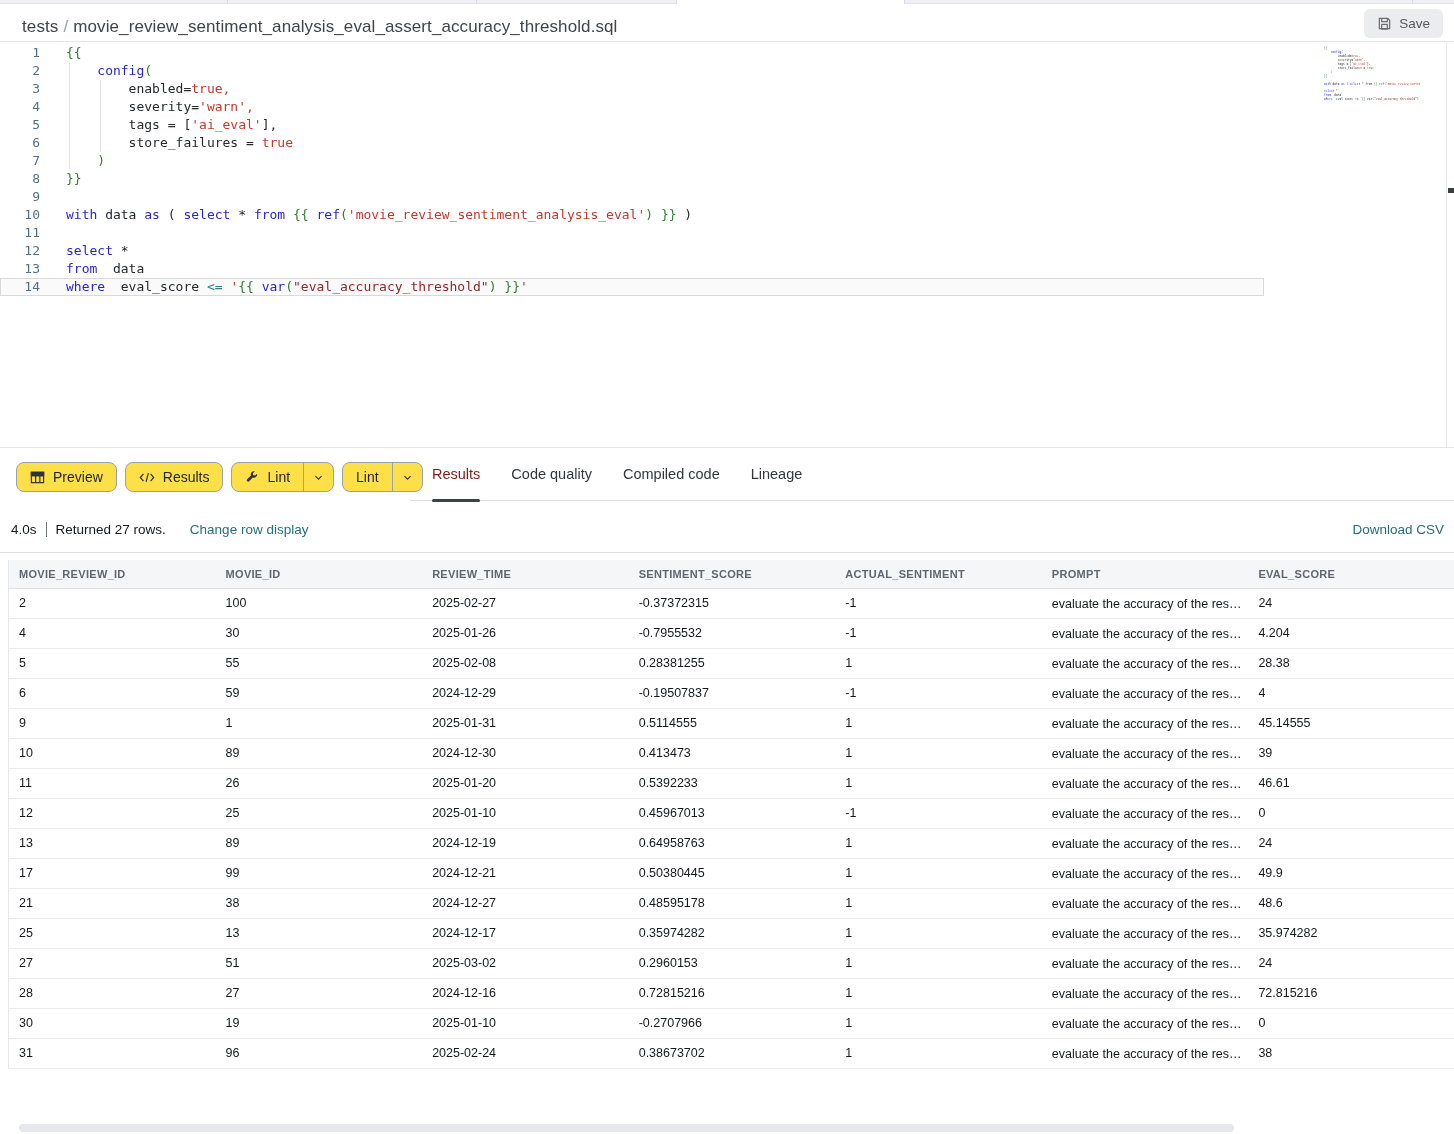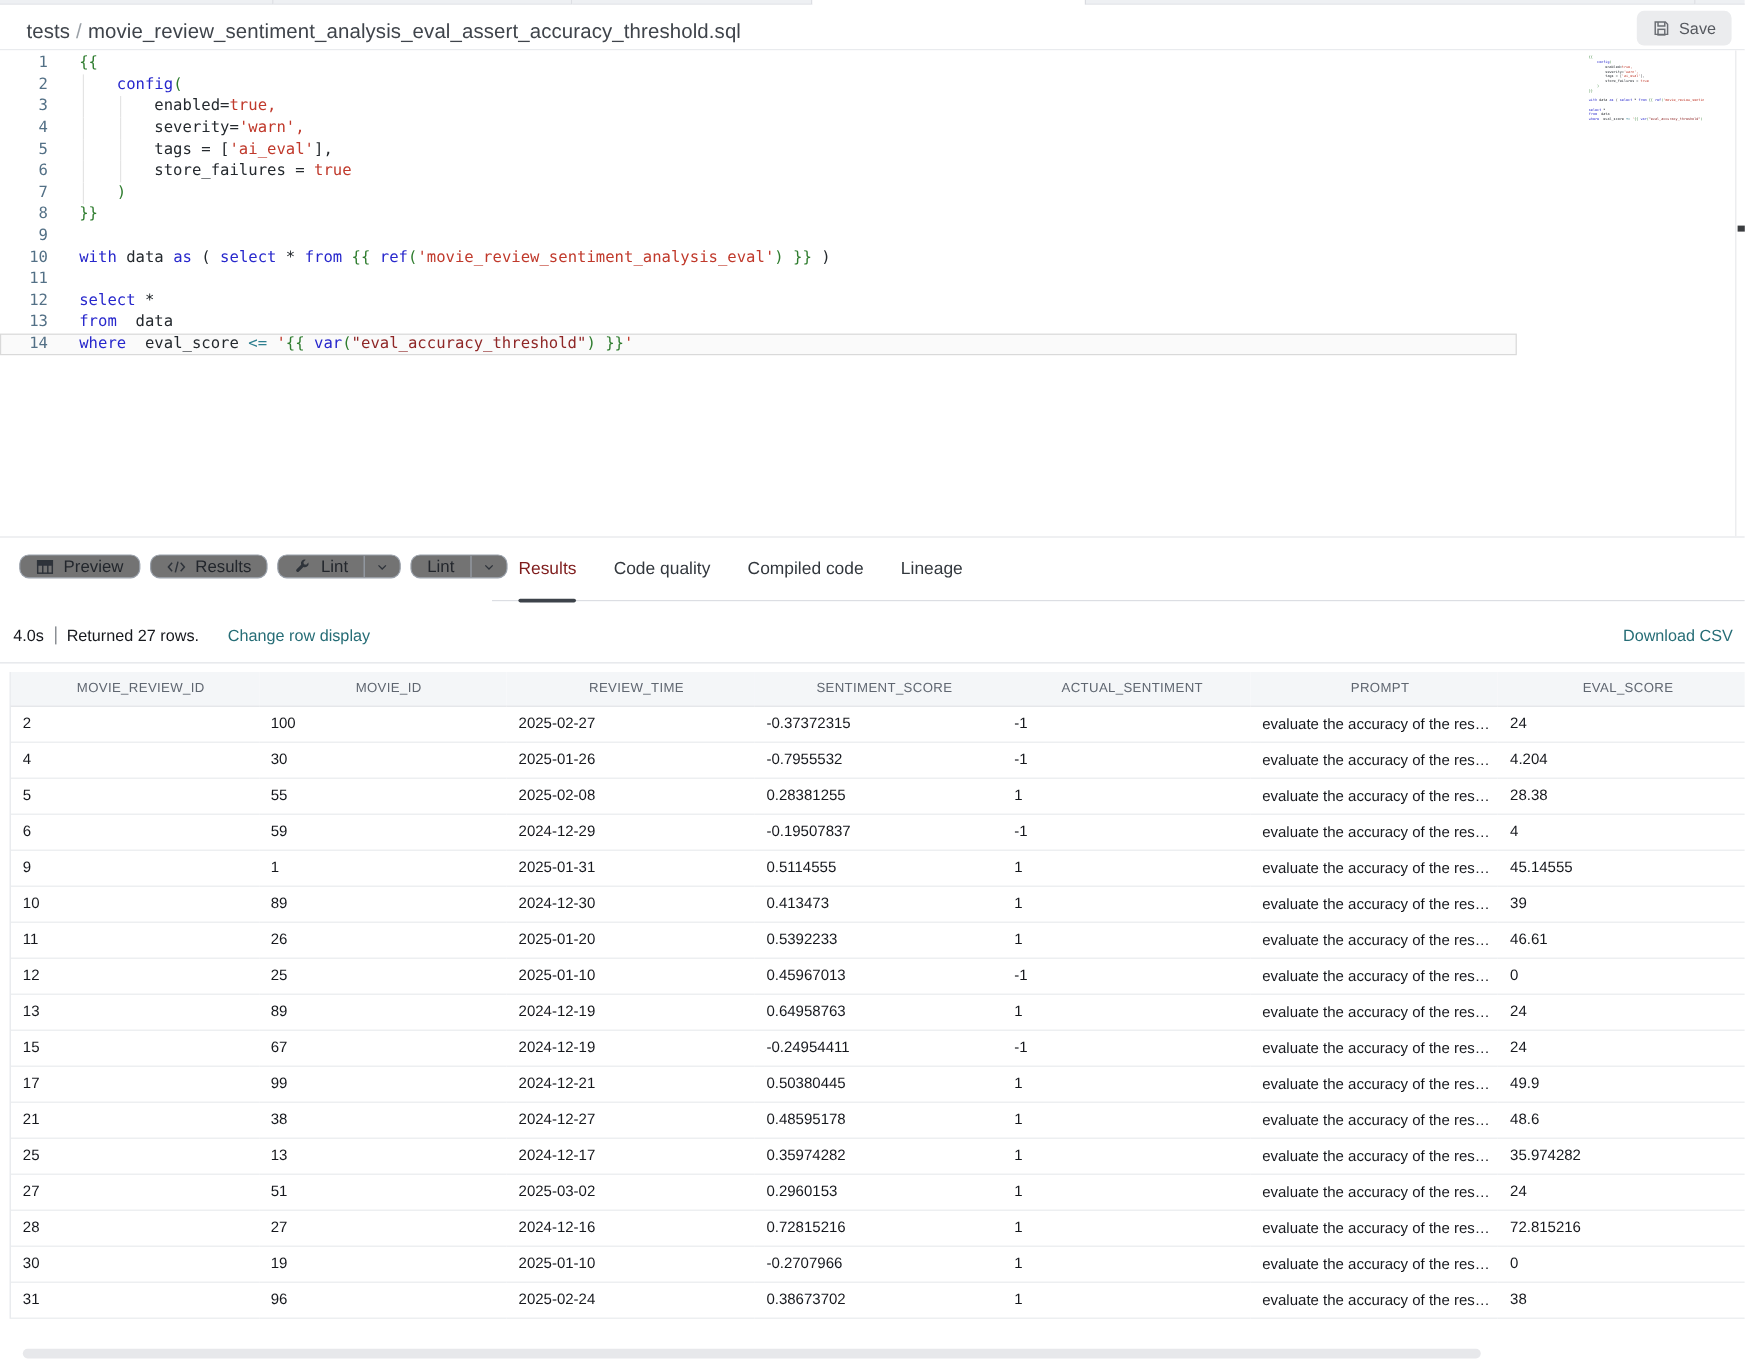--- a/index.html
+++ b/index.html
@@ -38,21 +38,21 @@
   .minimap { position:absolute; top:4px; right:34px; width:96px; height:396px; overflow:hidden; }
   #minimap-inner { transform:scale(0.22); transform-origin:top left; width:1300px; }
   #minimap-inner .line { padding-left:0; }
   #minimap-inner .line.current { background:none; outline:none; }
   .scroll-gutter { position:absolute; top:0; right:7px; width:1px; height:405px; background:#e8e9ec; }
   .scroll-dash { position:absolute; top:146px; left:2px; width:7px; height:5px; background:#3b3d40; }
 
   
   .toolbar { position:absolute; top:447px; left:0; width:1454px; height:60px; background:#fff; border-top:1px solid #e4e6ea; }
   .btns { position:absolute; left:16px; top:14px; display:flex; gap:8px; }
-  .tbtn { display:flex; align-items:stretch; height:20px; border:1px solid #9aa1ab; border-radius:8px; background:#737373; overflow:hidden;justify-content:flex-end; }
+  .tbtn { display:flex; align-items:stretch; height:30px; border:1px solid #9aa1ab; border-radius:8px; background:#fde047; overflow:hidden;justify-content:flex-end; }
   .tbtn .main { display:flex; align-items:center; gap:8px; padding:0 13px; font-size:14px; color:#22262c; cursor:pointer; }
   .tbtn .chev { display:flex; align-items:center; padding:0 9px; border-left:1px solid #9aa1ab; cursor:pointer; color:#3d4147; }
   .tbtn svg { display:block; color:#2e333a; }
   .tabs-wrap { position:absolute; left:410px; right:0; top:0; height:53px; border-bottom:1px solid #dcdee3; }
   #result-tabs { display:flex; gap:31px; margin-left:22px; height:100%; align-items:center; }
   .rtab { position:relative; font-size:14.5px; color:#32373d; height:100%; display:flex; align-items:center; cursor:pointer; }
   .rtab.active { color:#7f1d1d; font-weight:500; }
   .rtab.active::after { content:""; position:absolute; left:0; right:0; bottom:-2px; height:3px; background:#3d434a; border-radius:2px; }
 
   
@@ -61,22 +61,22 @@
   .vdiv { width:1px; height:15px; background:#6f747b; }
   .lnk { color:#266d76; cursor:pointer; text-decoration:none; font-size:13.5px; }
   .status-left .lnk { margin-left:15px; }
   .dl { position:absolute; right:10px; top:15px; }
 
   
   .grid { position:absolute; top:553px; left:0; width:1454px; height:581px; overflow:hidden; background:#fff; }
   .grid-inner { position:absolute; top:7px; left:8px; width:1446px; border-left:1px solid #e4e6ea; }
   table { border-collapse:collapse; table-layout:fixed; width:1446px; }
   col { width:206.5px; }
-  thead th { height:28px; background:#f4f6f8; border-bottom:1px solid #dfe1e5; font-size:11px; font-weight:400;
-             color:#5f6670; text-align:center; padding-left:10px; letter-spacing:.3px; }
+  thead th { height:28px; background:#f4f6f8; border-bottom:1px solid #dfe1e5; font-size:11px; font-weight:700;
+             color:#5f6670; text-align:left; padding-left:10px; letter-spacing:.3px; }
   tbody td { height:30px; border-bottom:1px solid #e9ebee; font-size:12.5px; color:#16181d; padding-left:10px; white-space:nowrap; overflow:hidden; }
   .prompt-cell span { vertical-align:middle; }
   .prompt-chev { display:inline-block; margin-left:4px; vertical-align:middle; color:#3c4046; cursor:pointer; }
   .hscroll { position:absolute; left:19px; bottom:2px; width:1215px; height:8px; background:#e7e8eb; border-radius:4px; }
 </style>
 </head>
 <body>
 
 <div class="app">
 
@@ -332,31 +332,20 @@
               <td>89</td>
               <td>2024-12-19</td>
               <td>0.64958763</td>
               <td>1</td>
               <td class="prompt-cell"><span>evaluate the accuracy of the res…</span><span class="prompt-chev"><svg width="10" height="10" viewBox="0 0 16 16" fill="none" stroke="currentColor" stroke-width="1.7">
                     <path d="M5.5 3 11 8l-5.5 5"></path>
                   </svg></span></td>
               <td>24</td>
             </tr>
             <tr>
-              <td>15</td>
-              <td>67</td>
-              <td>2024-12-19</td>
-              <td>-0.24954411</td>
-              <td>-1</td>
-              <td class="prompt-cell"><span>evaluate the accuracy of the res…</span><span class="prompt-chev"><svg width="10" height="10" viewBox="0 0 16 16" fill="none" stroke="currentColor" stroke-width="1.7">
-                    <path d="M5.5 3 11 8l-5.5 5"></path>
-                  </svg></span></td>
-              <td>24</td>
-            </tr>
-            <tr>
               <td>17</td>
               <td>99</td>
               <td>2024-12-21</td>
               <td>0.50380445</td>
               <td>1</td>
               <td class="prompt-cell"><span>evaluate the accuracy of the res…</span><span class="prompt-chev"><svg width="10" height="10" viewBox="0 0 16 16" fill="none" stroke="currentColor" stroke-width="1.7">
                     <path d="M5.5 3 11 8l-5.5 5"></path>
                   </svg></span></td>
               <td>49.9</td>
             </tr>

